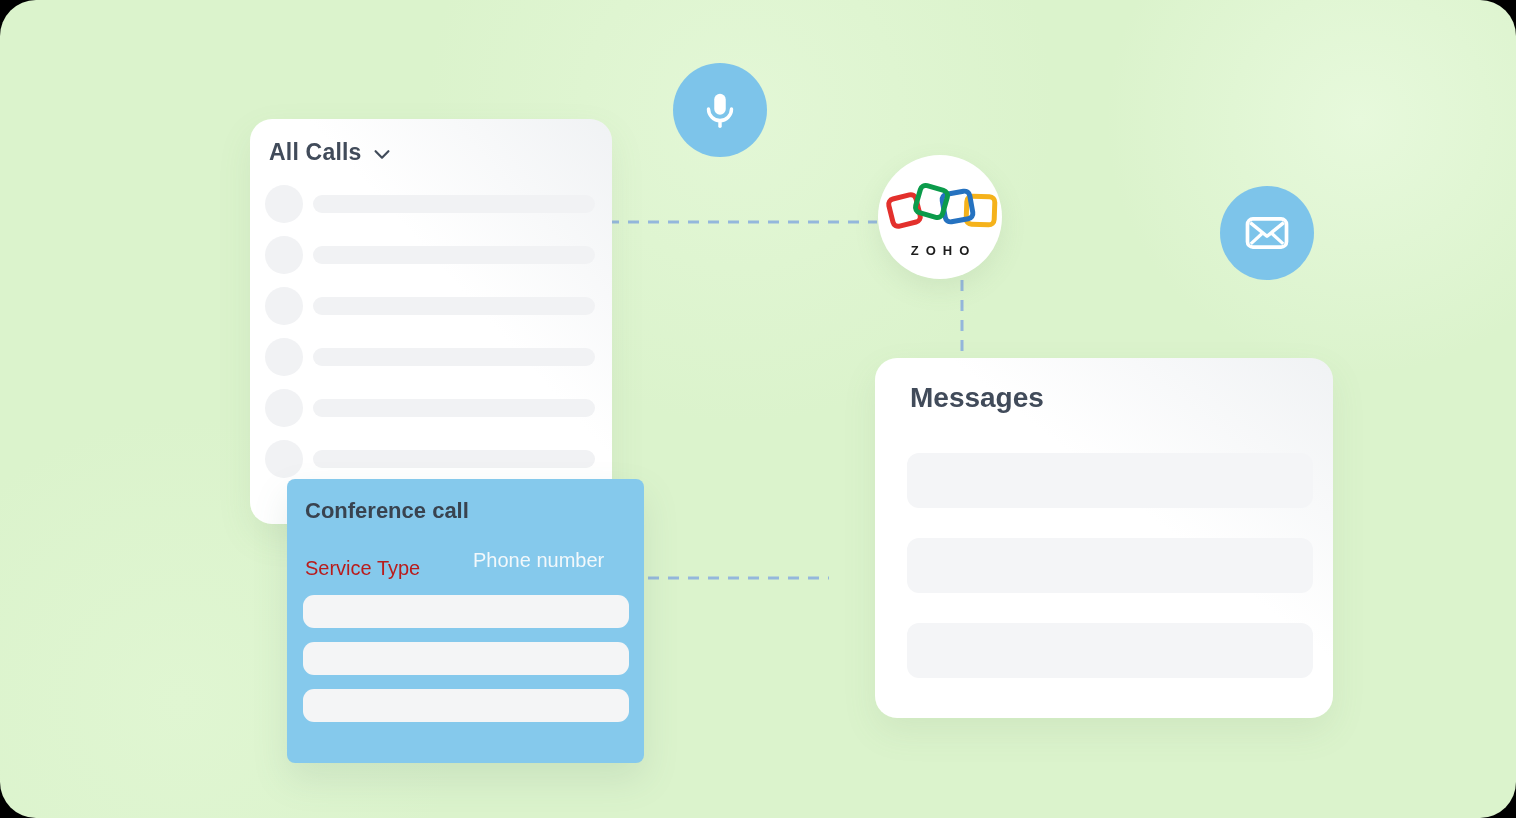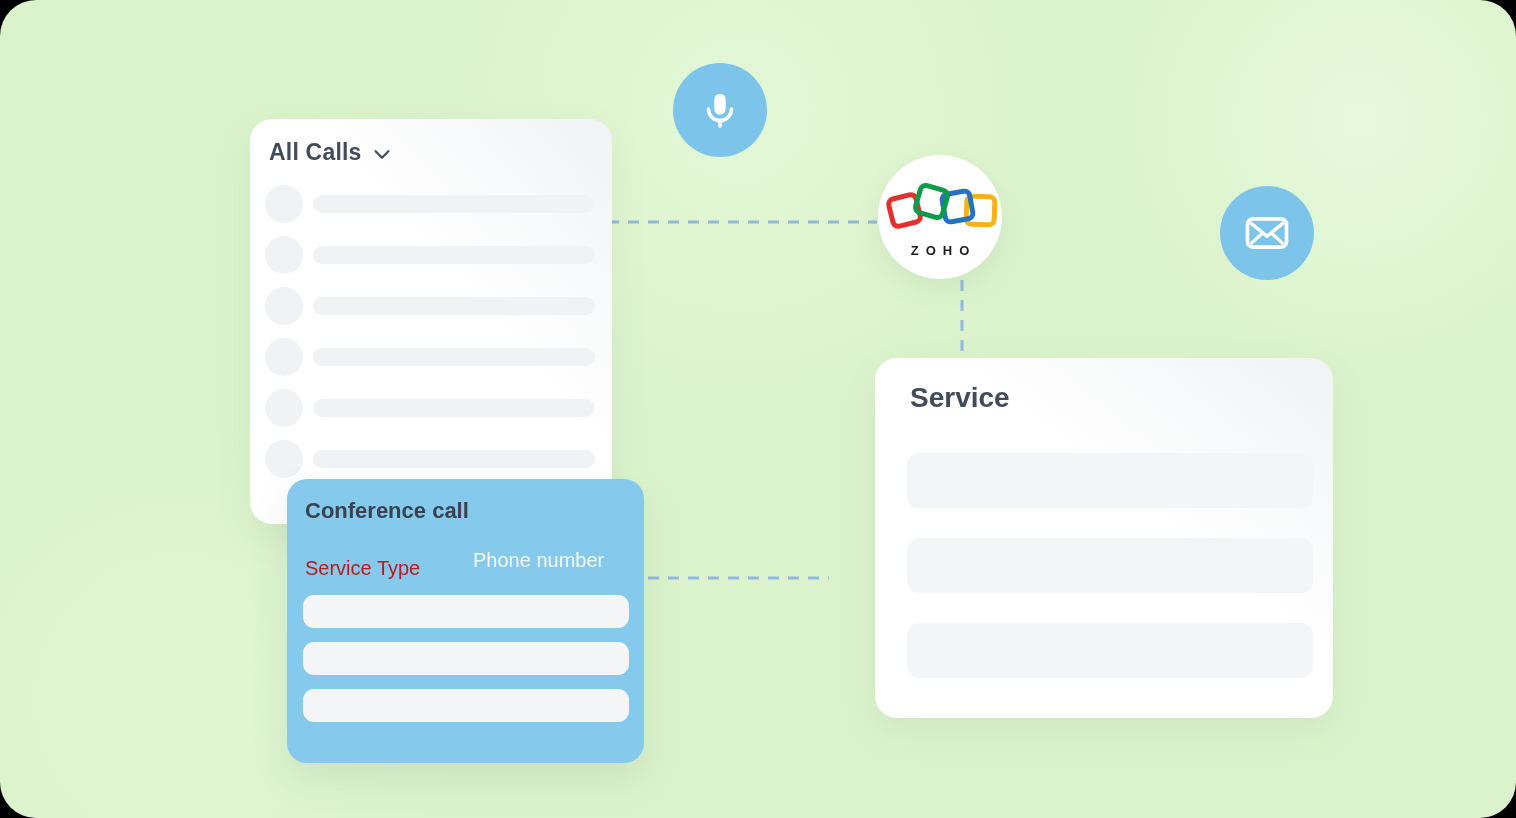--- a/index.html
+++ b/index.html
@@ -22,21 +22,21 @@
   .calls-card{left:205px;top:119px;width:362px;height:405px;}
   .calls-header{position:absolute;left:19px;top:20px;display:flex;align-items:center;gap:9px;cursor:pointer;}
   .calls-title{font-size:23px;font-weight:600;color:#414b5a;letter-spacing:.2px;}
   .chev{width:22px;height:22px;margin-top:3px;}
   .calls-rows{position:absolute;left:15px;top:66px;display:flex;flex-direction:column;gap:13px;}
   .calls-row{display:flex;align-items:center;gap:10px;height:38px;}
   .ph-circle{width:38px;height:38px;border-radius:50%;background:#f1f2f4;}
   .ph-bar{width:282px;height:18px;border-radius:9px;background:#f1f2f4;}
   
   .conf-card{
-    position:absolute;left:287px;top:479px;width:357px;height:284px;border-radius:20px;
+    position:absolute;left:287px;top:479px;width:357px;height:284px;border-radius:8px;
     background:#85c9ec;z-index:3;box-shadow:0 16px 36px rgba(90,130,110,.14);
   }
   .conf-title{position:absolute;left:18px;top:19px;font-size:22px;font-weight:600;color:#39434f;}
   .conf-col1{position:absolute;left:18px;top:78px;font-size:20px;font-weight:500;color:#b91c1c;}
   .conf-col2{position:absolute;left:186px;top:70px;font-size:20px;font-weight:500;color:#f2f8fb;}
   .conf-fields{position:absolute;left:16px;top:116px;display:flex;flex-direction:column;gap:14px;}
   .conf-field{width:326px;height:33px;border-radius:11px;background:#f4f5f6;}
   
   .msg-card{left:830px;top:358px;width:458px;height:360px;}
   .msg-title{position:absolute;left:35px;top:24px;font-size:28px;font-weight:600;color:#414b5a;}
@@ -108,21 +108,21 @@
     <div class="conf-col1">Service Type</div>
     <div class="conf-col2">Phone number</div>
     <div class="conf-fields">
       <div class="conf-field"></div>
     <div class="conf-field"></div>
         <div class="conf-field"></div>
       </div>
   </div>
 
   <div class="card-white msg-card">
-    <div class="msg-title">Service</div>
+    <div class="msg-title">Messages</div>
     <div class="msg-rows">
       <div class="msg-bar"></div>
     <div class="msg-bar"></div>
         <div class="msg-bar"></div>
       </div>
   </div>
 
   <div class="badge badge-blue mic-badge">
     <svg width="46" height="46" viewBox="0 0 48 48">
       <rect x="18" y="7" width="12" height="22" rx="6" fill="#ffffff"></rect>

